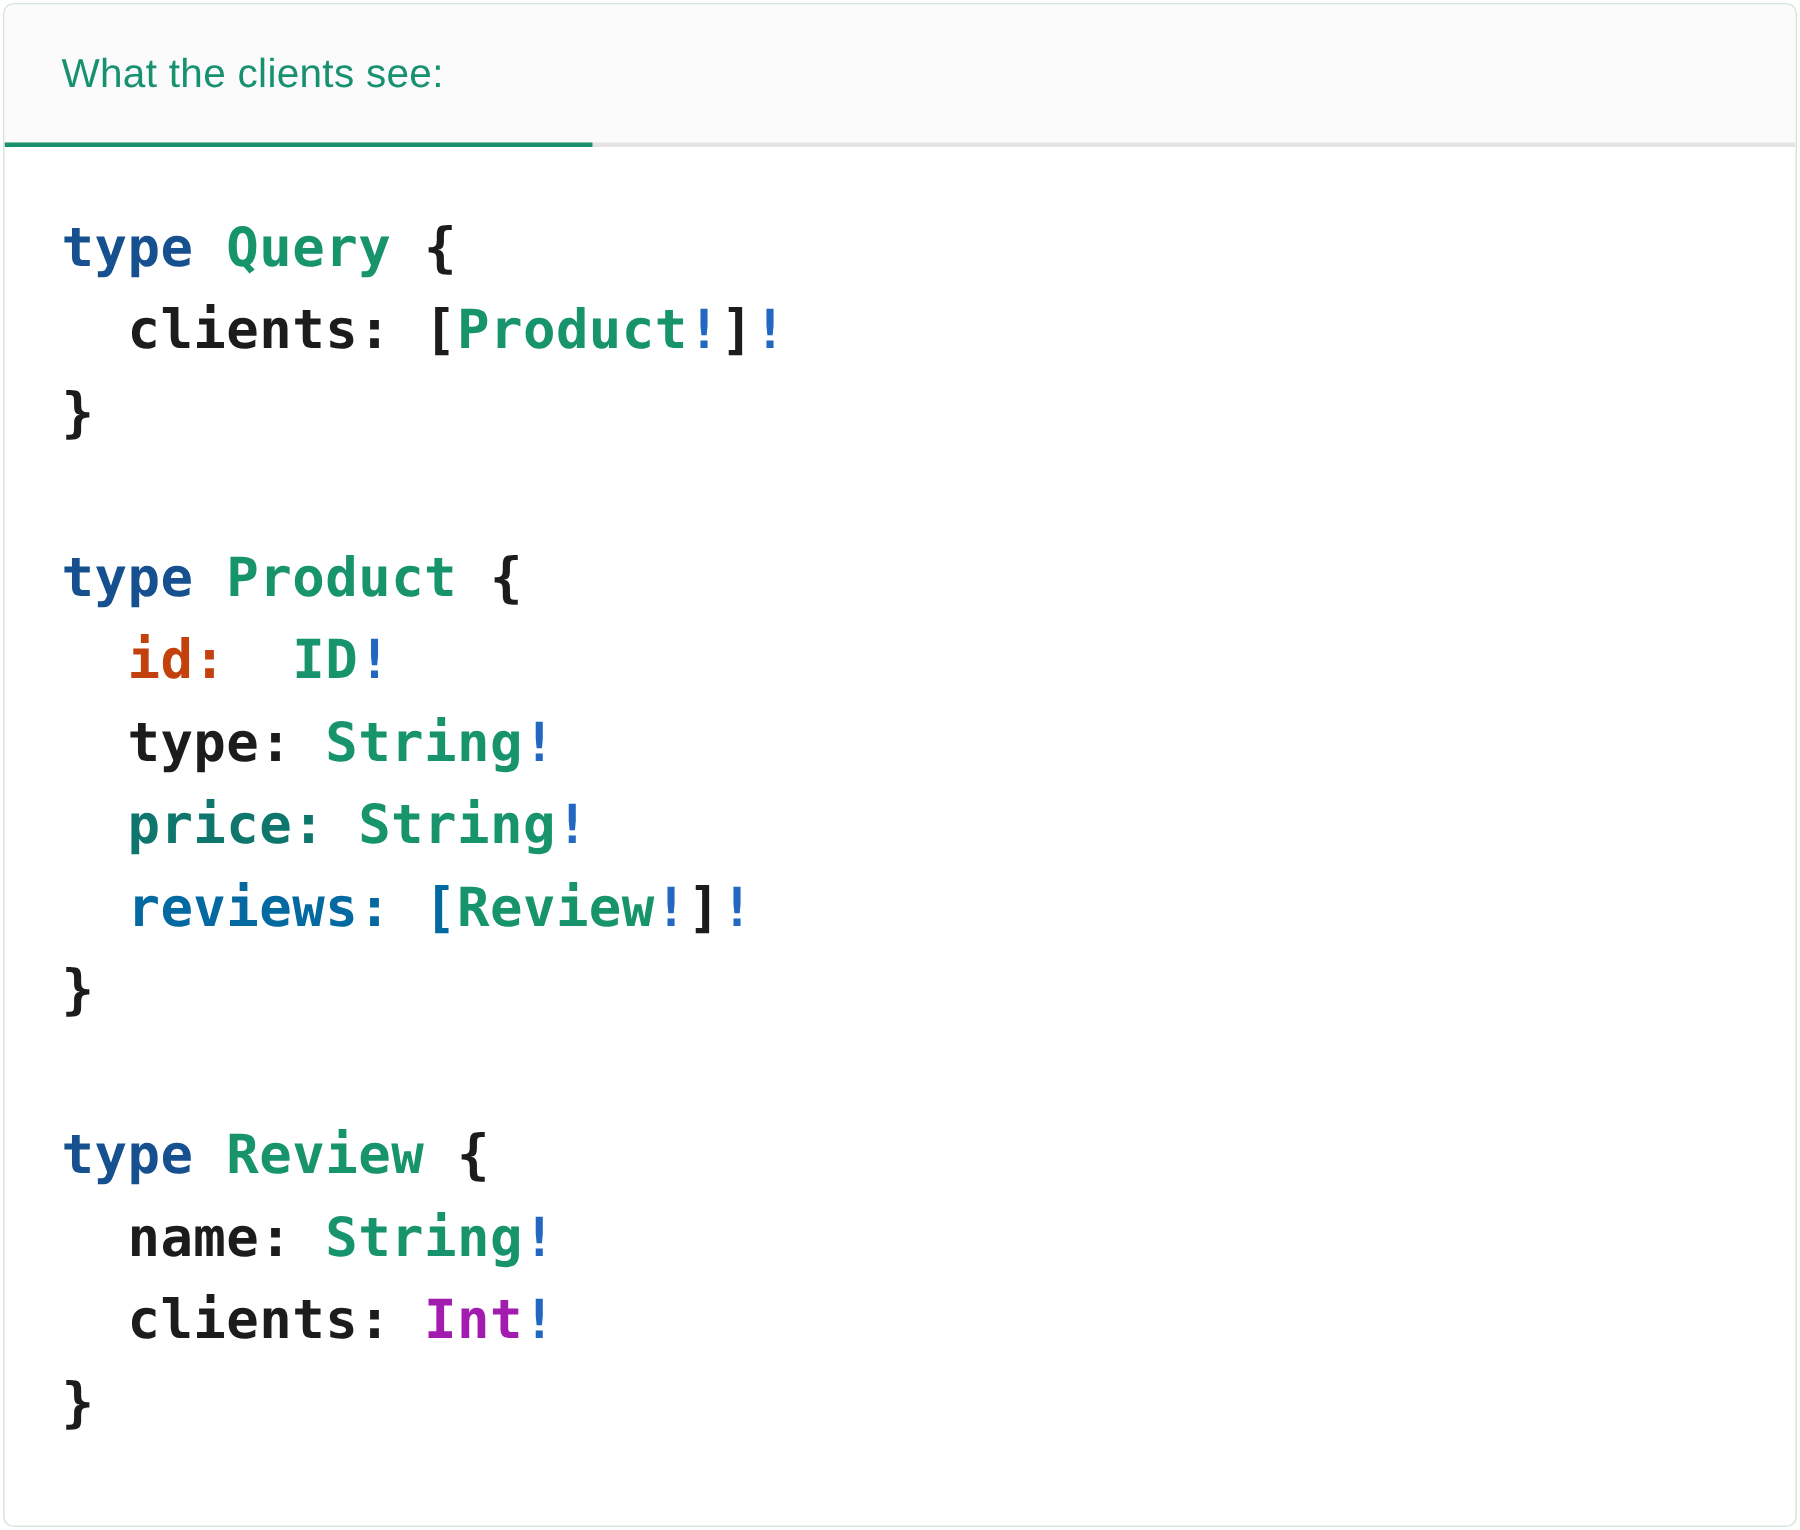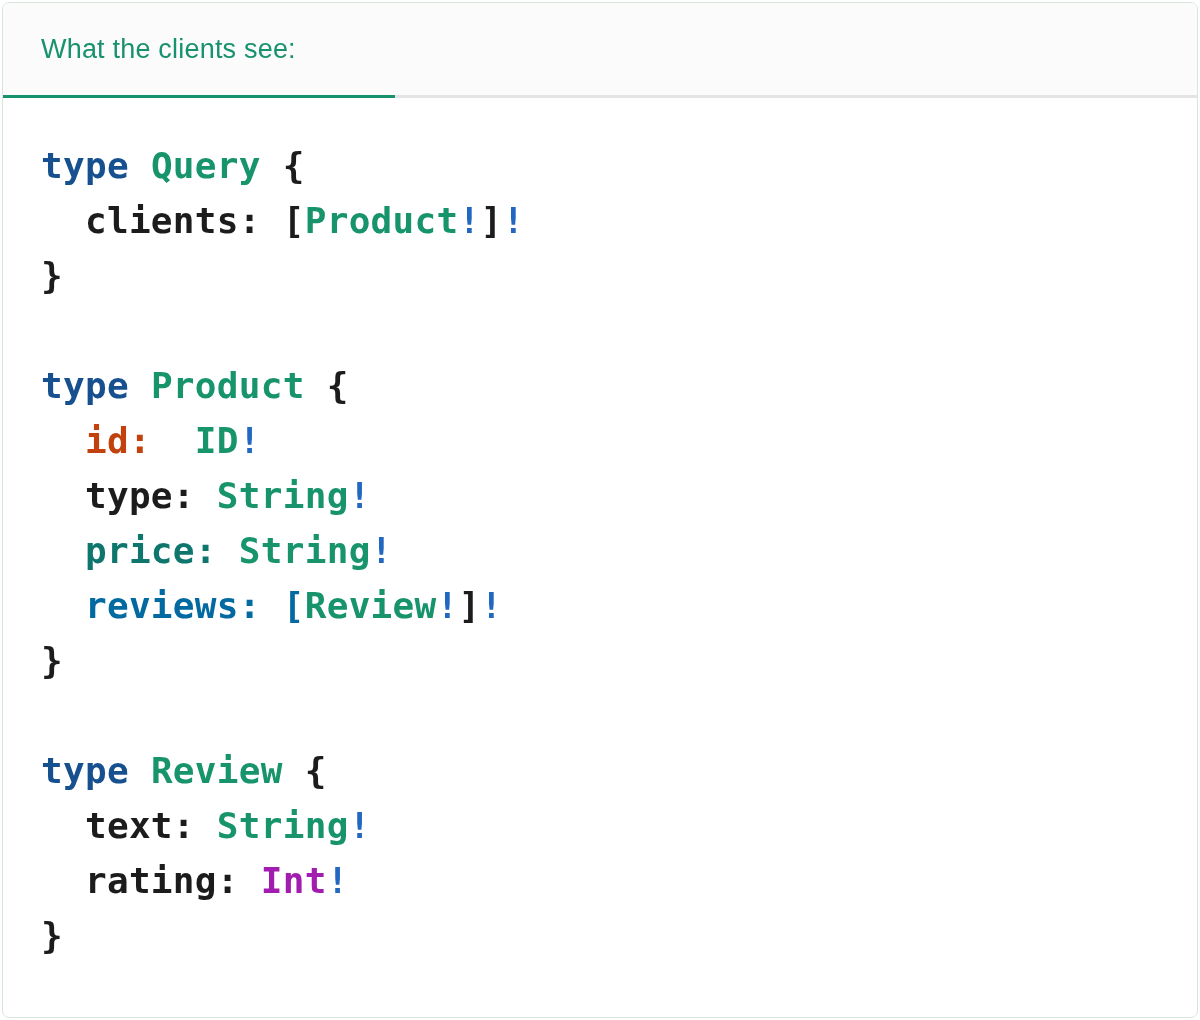--- a/index.html
+++ b/index.html
@@ -79,17 +79,17 @@
       <div class="code-line"><span style="color: rgb(28, 28, 28);">}</span></div>
       <div class="code-line"></div>
       <div class="code-line"><span style="color: rgb(23, 80, 143);">type</span><span style="color: rgb(28, 28, 28);"> </span><span style="color: rgb(23, 148, 108);">Product</span><span style="color: rgb(28, 28, 28);"> {</span></div>
       <div class="code-line"><span style="color: #c2410c;">  id: </span><span style="color: rgb(23, 148, 108); margin-left: 22px;">ID</span><span style="color: rgb(34, 104, 192);">!</span></div>
       <div class="code-line"><span style="color: rgb(28, 28, 28);">  type: </span><span style="color: rgb(23, 148, 108);">String</span><span style="color: rgb(34, 104, 192);">!</span></div>
       <div class="code-line"><span style="color: #0f766e;">  price: </span><span style="color: rgb(23, 148, 108);">String</span><span style="color: rgb(34, 104, 192);">!</span></div>
       <div class="code-line"><span style="color: #0369a1;">  reviews: [</span><span style="color: rgb(23, 148, 108);">Review</span><span style="color: rgb(34, 104, 192);">!</span><span style="color: rgb(28, 28, 28);">]</span><span style="color: rgb(34, 104, 192);">!</span></div>
       <div class="code-line"><span style="color: rgb(28, 28, 28);">}</span></div>
       <div class="code-line"></div>
       <div class="code-line"><span style="color: rgb(23, 80, 143);">type</span><span style="color: rgb(28, 28, 28);"> </span><span style="color: rgb(23, 148, 108);">Review</span><span style="color: rgb(28, 28, 28);"> {</span></div>
-      <div class="code-line"><span style="color: rgb(28, 28, 28);">  text: </span><span style="color: rgb(23, 148, 108);">String</span><span style="color: rgb(34, 104, 192);">!</span></div>
-      <div class="code-line"><span style="color: rgb(28, 28, 28);">  rating: </span><span style="color: #a21caf;">Int</span><span style="color: rgb(34, 104, 192);">!</span></div>
+      <div class="code-line"><span style="color: rgb(28, 28, 28);">  name: </span><span style="color: rgb(23, 148, 108);">String</span><span style="color: rgb(34, 104, 192);">!</span></div>
+      <div class="code-line"><span style="color: rgb(28, 28, 28);">  clients: </span><span style="color: #a21caf;">Int</span><span style="color: rgb(34, 104, 192);">!</span></div>
       <div class="code-line"><span style="color: rgb(28, 28, 28);">}</span></div>
     </div>
 </div>
 
 </body></html>

